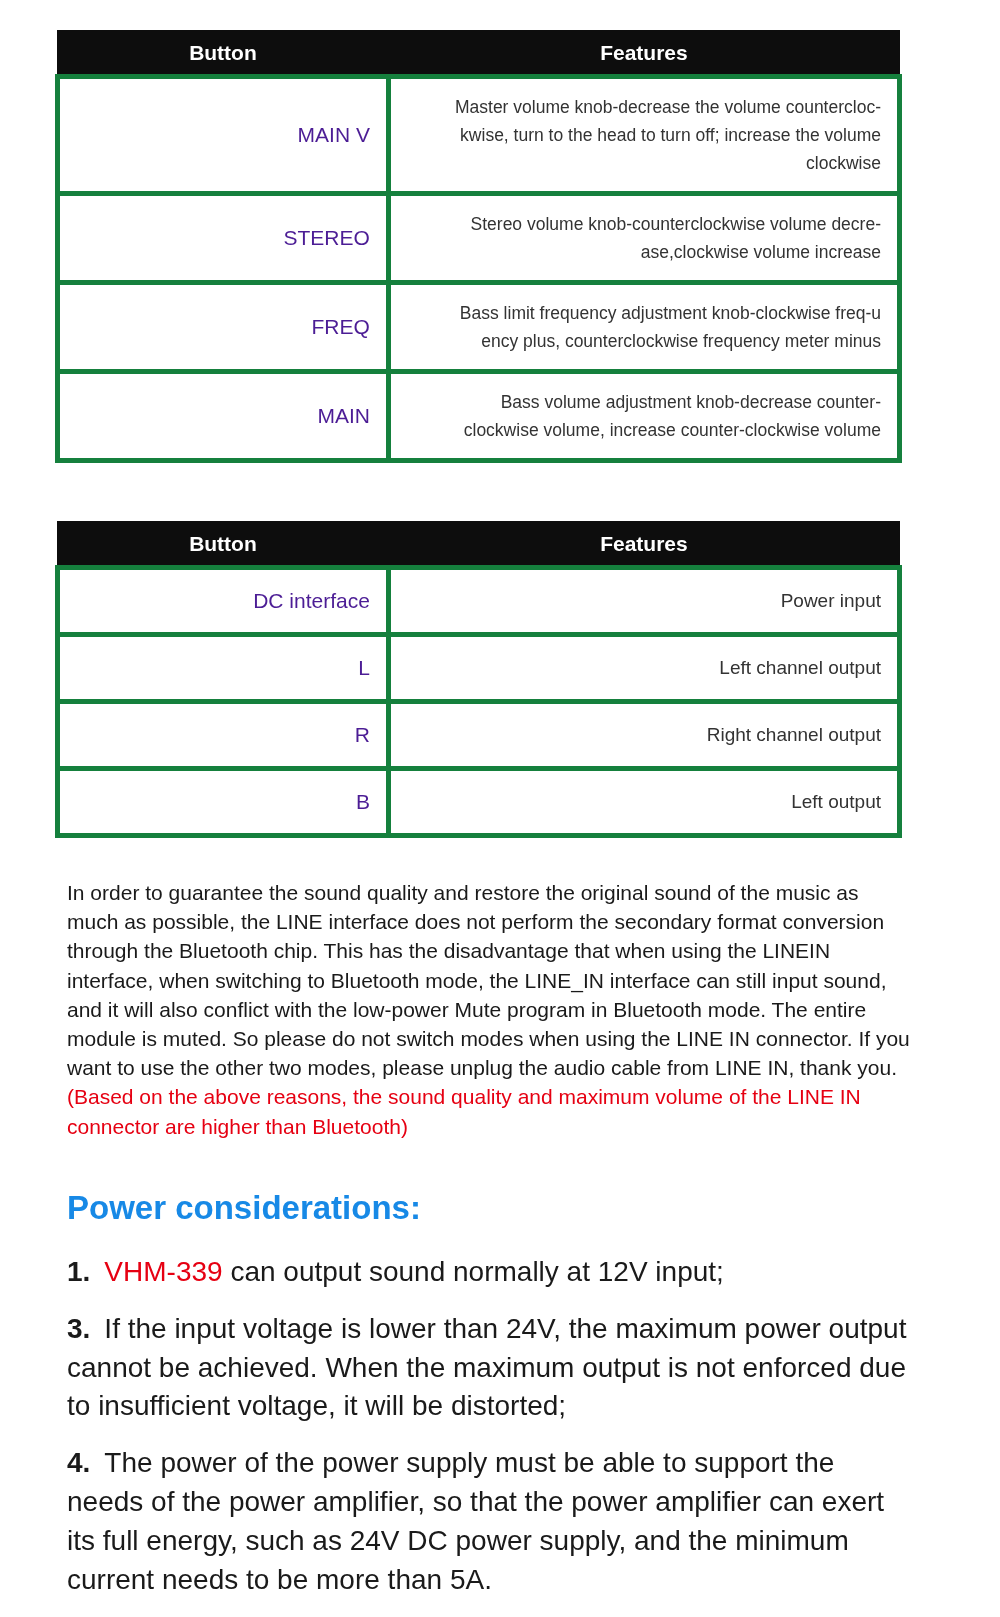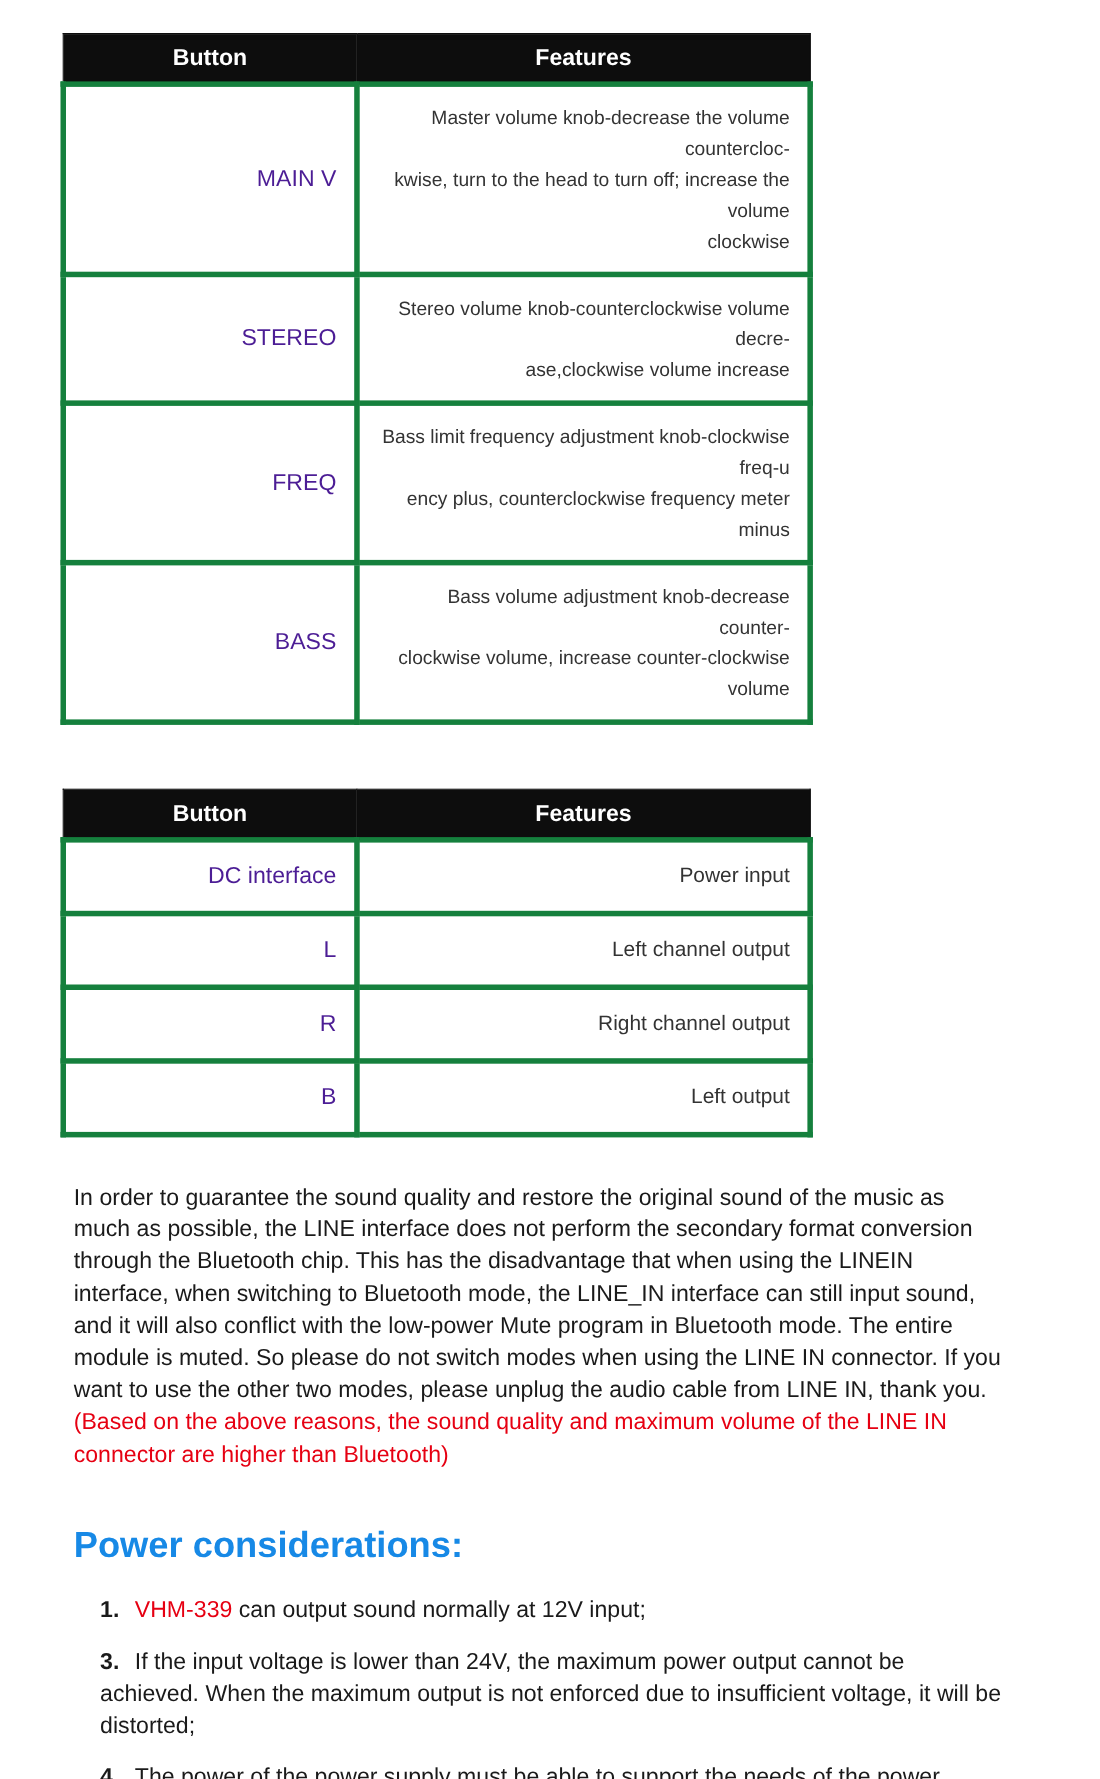--- a/index.html
+++ b/index.html
@@ -10,21 +10,21 @@
     font-family: "Liberation Sans", "DejaVu Sans", sans-serif;
     color: #222222;
   }
   .page {
     width: 1000px;
     padding: 30px 55px 40px 55px;
   }
 
   
   table.spec-table {
-    width: 684px;
+    width: 847px;
     border-collapse: collapse;
     table-layout: fixed;
     margin-bottom: 58px;
   }
   table.spec-table col.c-button { width: 39.3%; }
   table.spec-table col.c-features { width: 60.7%; }
   table.spec-table th {
     background: #0d0d0d;
     color: #ffffff;
     font-size: 21px;
@@ -70,25 +70,24 @@
     font-size: 21px;
     line-height: 1.39;
     color: #1a1a1a;
     margin: 0 0 0 12px;
     width: 845px;
   }
   .warning-text { color: #e60012; }
 
   .power-list { margin-left: 12px; width: 845px; }
   .power-item {
-    font-size: 21px;
+    font-size: 28px;
     line-height: 1.39;
     color: #1a1a1a;
     margin-bottom: 18px;
-    margin-left: 24px;
   }
   .power-item .num {
     font-weight: bold;
     margin-right: 14px;
   }
   .power-item .hl { color: #e60012; }
 </style>
 </head>
 <body>
 
@@ -116,21 +115,21 @@
         <td class="btn-cell">STEREO</td>
         <td class="feat-cell">Stereo volume knob-counterclockwise volume decre-
 ase,clockwise volume increase</td>
       </tr>
       <tr>
         <td class="btn-cell">FREQ</td>
         <td class="feat-cell">Bass limit frequency adjustment knob-clockwise freq-u
 ency plus, counterclockwise frequency meter minus</td>
       </tr>
       <tr>
-        <td class="btn-cell">BASS</td>
+        <td class="btn-cell">MAIN</td>
         <td class="feat-cell">Bass volume adjustment knob-decrease counter-
 clockwise volume, increase counter-clockwise volume</td>
       </tr>
     </tbody>
   </table>
 
   <table class="spec-table t2">
     <colgroup>
         <col class="c-button">
         <col class="c-features">

